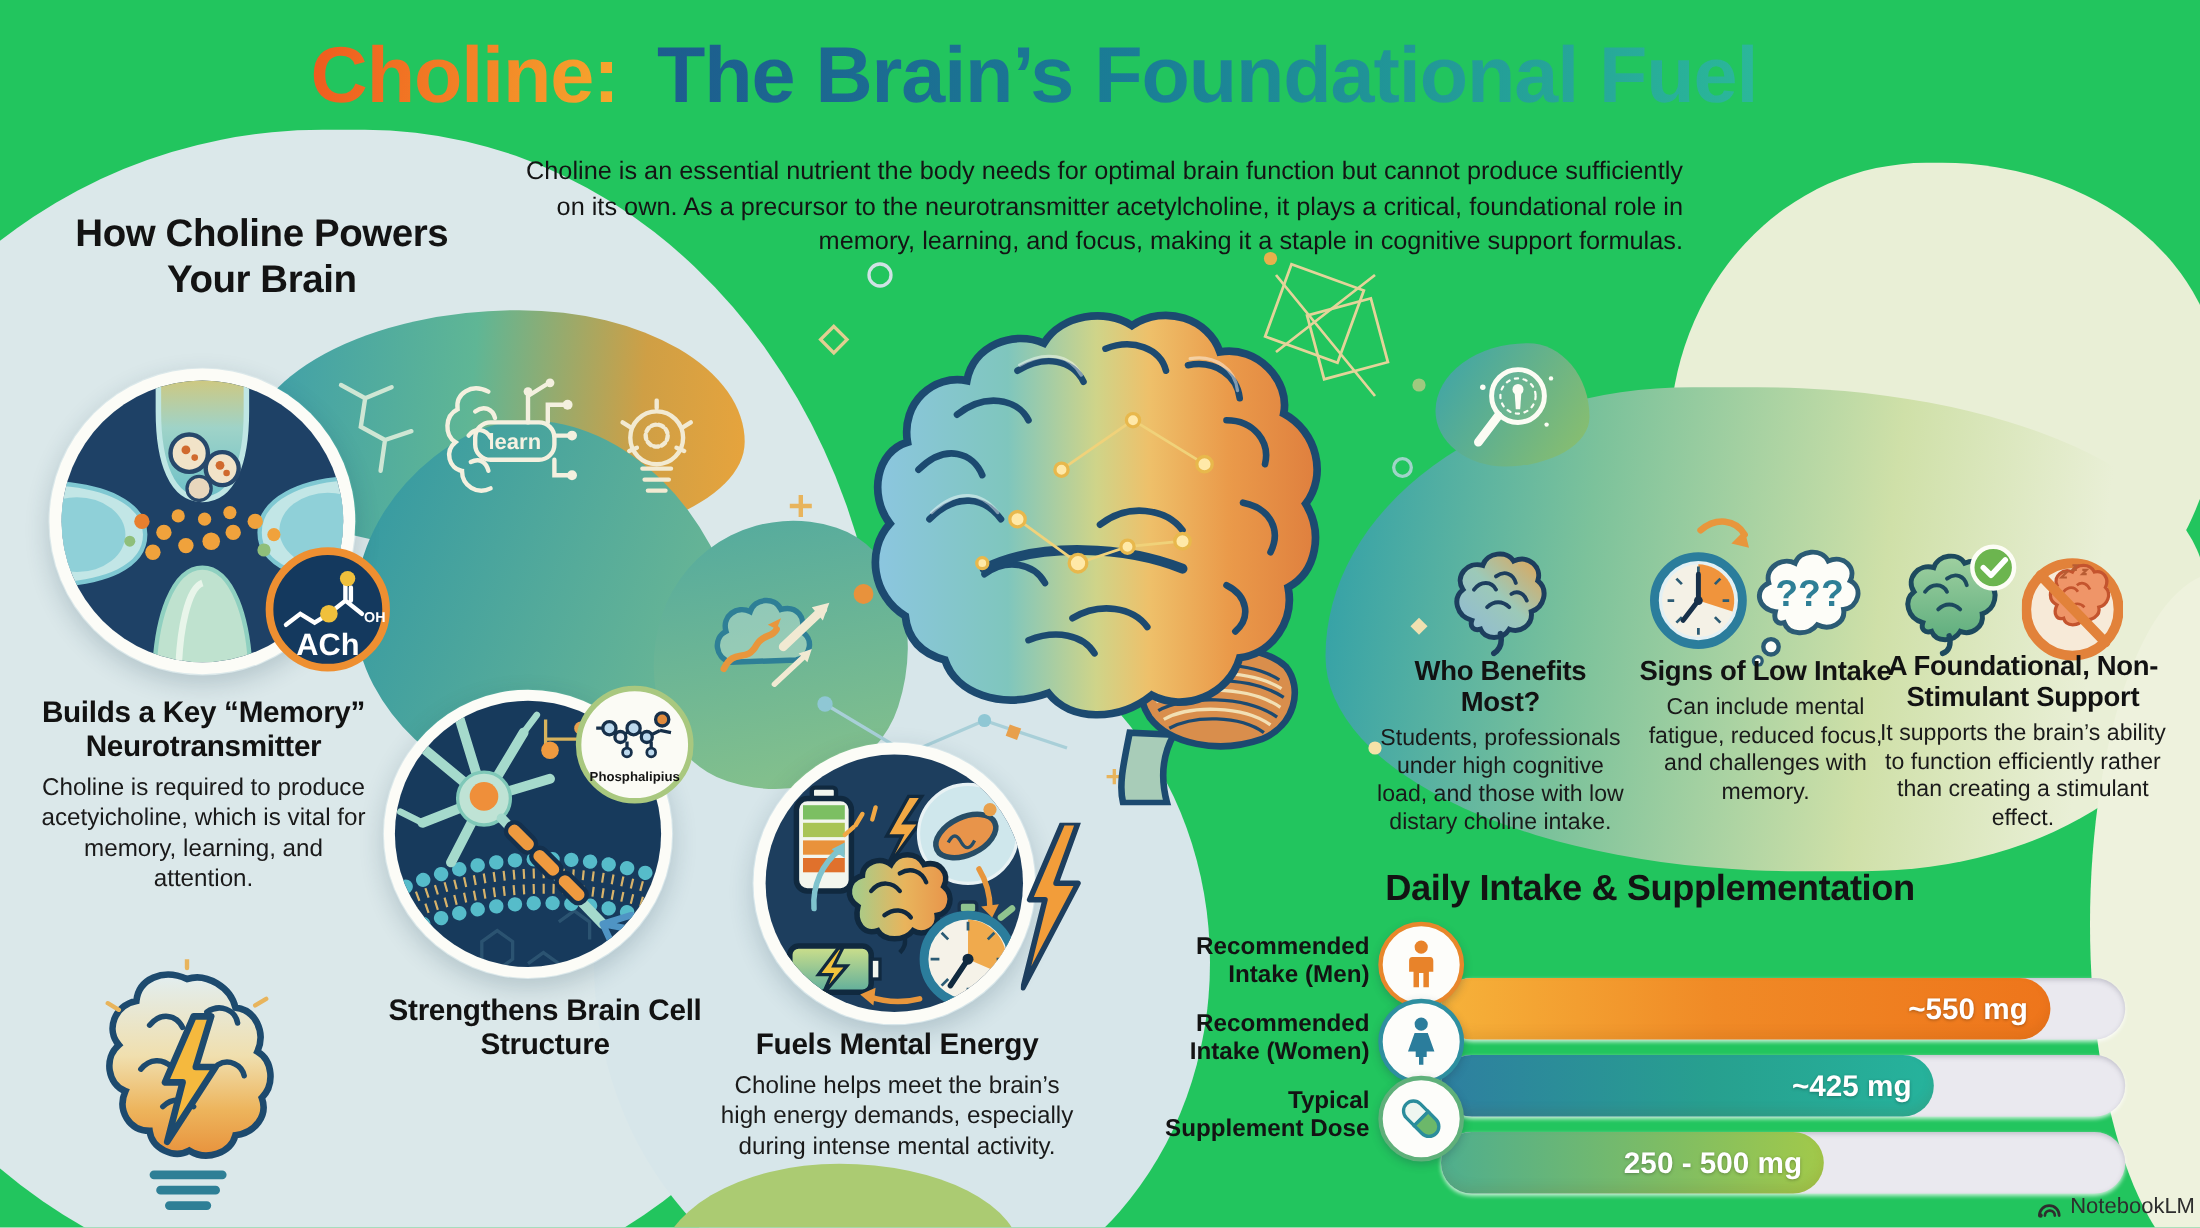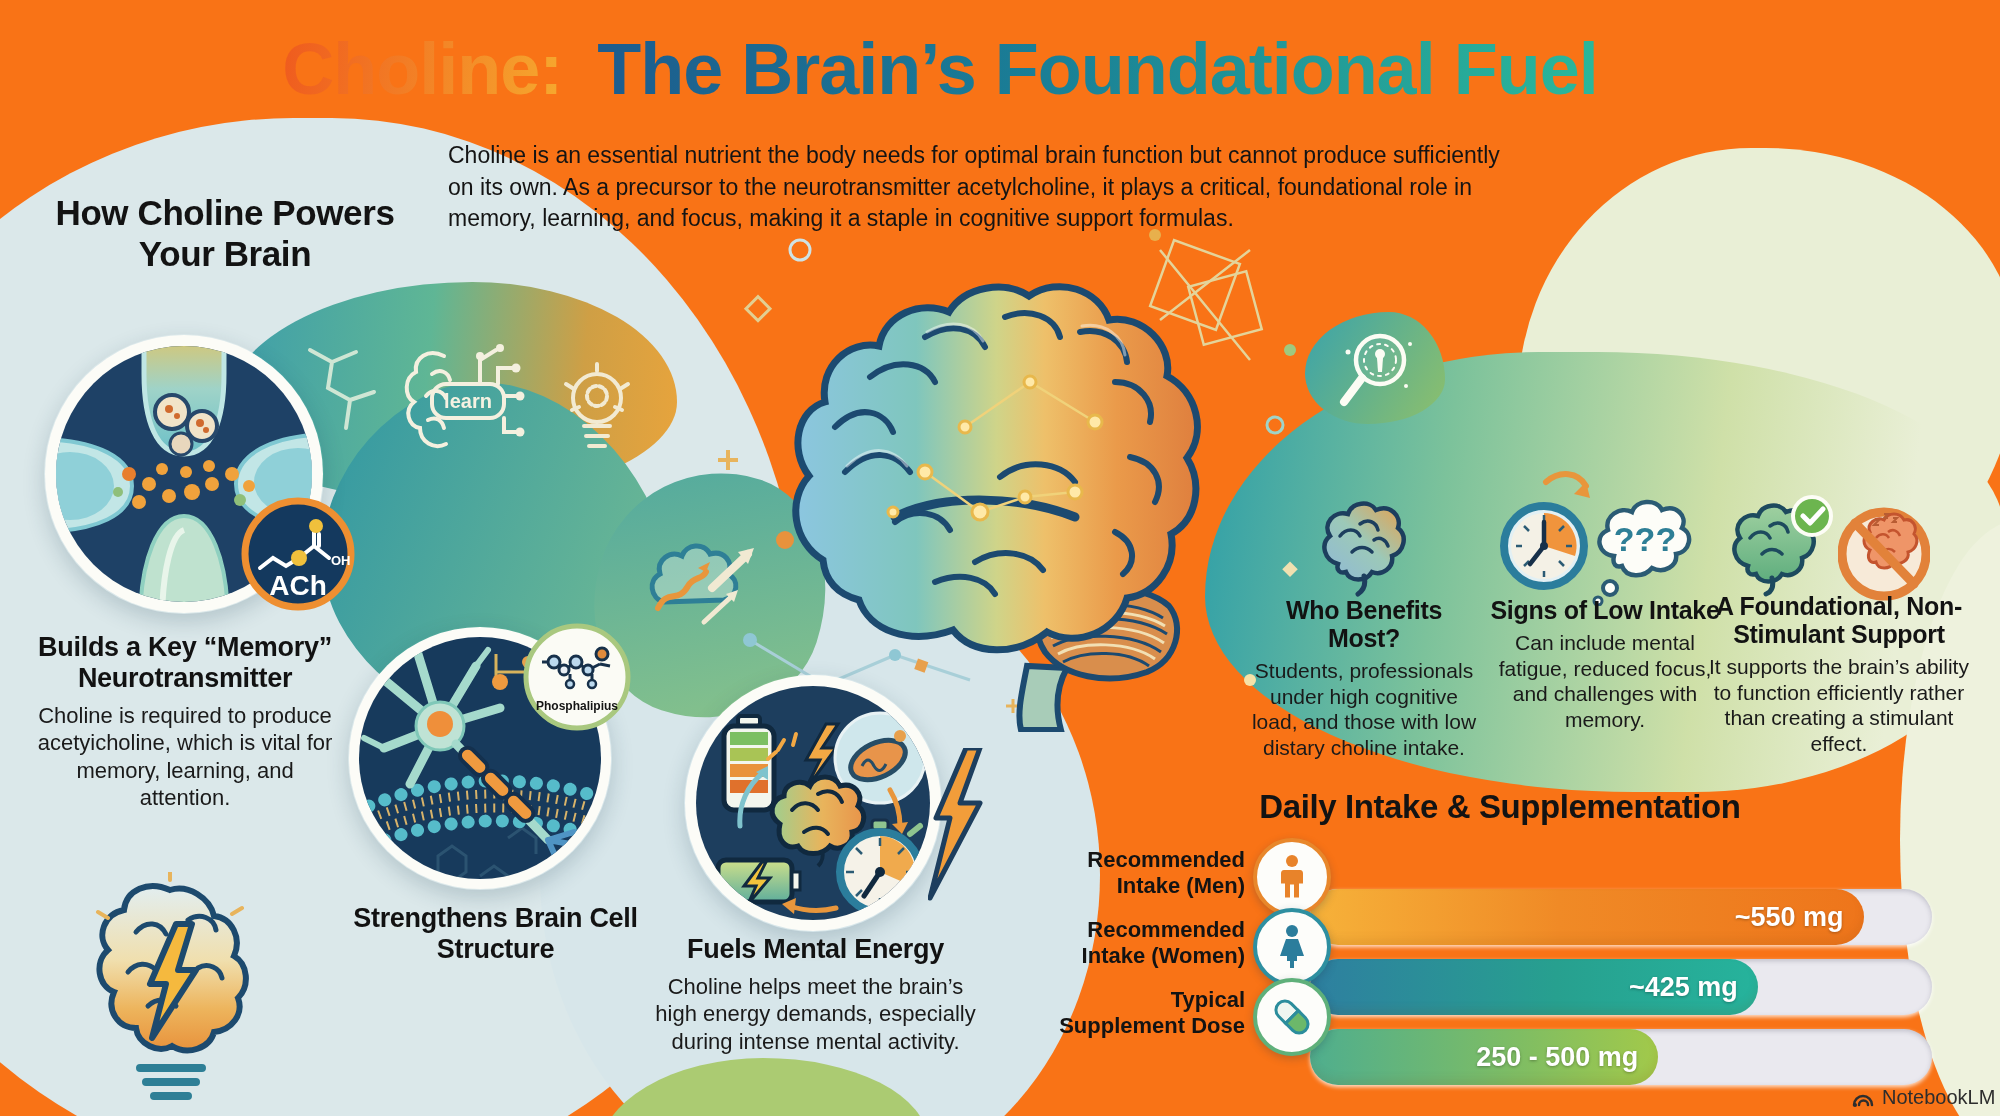--- a/index.html
+++ b/index.html
@@ -1,17 +1,17 @@
 <!DOCTYPE html>
 <html><head>
 <meta charset="utf-8">
 <style>
   html,body{margin:0;padding:0;background:#e8e8e8;}
   #canvas{position:relative;width:2000px;height:1116px;overflow:hidden;
-    background:#f97316;font-family:"Liberation Sans",sans-serif;color:#161616;}
+    background:#22c55e;font-family:"Liberation Sans",sans-serif;color:#161616;}
   .abs{position:absolute;}
   
   .blob{position:absolute;z-index:1;}
   .blob-left{left:-180px;top:118px;width:985px;height:1060px;background:#dbe8ea;
     border-radius:50% 50% 48% 52%/46% 54% 50% 50%;}
   .blob-bottom-center{left:540px;top:555px;width:560px;height:640px;background:#d7e6ea;border-radius:50%;}
   .blob-gradient-learn{left:222px;top:282px;width:455px;height:218px;
     background:linear-gradient(95deg,#3d9dab,#5fb695 45%,#cf9f45 78%,#e8a43c);
     border-radius:55% 45% 52% 48%/62% 55% 45% 38%;}
   .blob-swoosh1{left:320px;top:385px;width:330px;height:320px;transform:rotate(-28deg);
@@ -28,24 +28,24 @@
     border-radius:50% 50% 40% 60%/70% 60% 40% 30%;}
   .blob-magnifier{left:1305px;top:312px;width:140px;height:112px;
     background:linear-gradient(120deg,#3aa3ab,#8ec06b);border-radius:60% 40% 55% 45%/55% 60% 40% 45%;}
   
   .main-title{top:28px;left:0;width:1880px;text-align:center;font-size:72px;font-weight:bold;
     letter-spacing:-1px;z-index:5;white-space:nowrap;}
   .main-title .t1{background:linear-gradient(100deg,#ef5a1e,#f6a92e);
     -webkit-background-clip:text;background-clip:text;color:transparent;display:inline-block;}
   .main-title .t2{background:linear-gradient(95deg,#1d5c8e,#1a7f96 45%,#2bb89a);
     -webkit-background-clip:text;background-clip:text;color:transparent;display:inline-block;margin-left:16px;}
-  .intro{top:140px;left:448px;width:1060px;text-align:left;font-size:23px;line-height:1.38;
+  .intro{top:140px;left:470px;width:1060px;text-align:right;font-size:23px;line-height:1.38;
     color:#141414;z-index:5;}
   .sec-heading{font-weight:bold;text-align:center;color:#131313;z-index:5;letter-spacing:-.4px;}
-  .left-heading{top:192px;left:55px;width:340px;font-size:35px;line-height:1.18;}
+  .left-heading{top:192px;left:68px;width:340px;font-size:35px;line-height:1.18;}
   .right-heading{top:218px;left:1450px;width:500px;font-size:37px;}
   .daily-heading{top:788px;left:1150px;width:700px;font-size:33px;}
   .info-item{position:absolute;text-align:center;z-index:5;}
   .info-item h3{margin:0 0 8px 0;font-size:27px;line-height:1.15;color:#121212;letter-spacing:-.3px;}
   .info-item p{margin:6px;font-size:22px;line-height:1.24;color:#1a1a1a;}
   .col-item{position:absolute;text-align:center;z-index:5;}
   .col-item h3{margin:0 0 6px 0;font-size:25px;line-height:1.12;color:#121212;letter-spacing:-.3px;}
   .col-item p{margin:0;font-size:21px;line-height:1.22;color:#1a1a1a;}
   
   .ring-circle{position:absolute;z-index:3;border-radius:50%;

